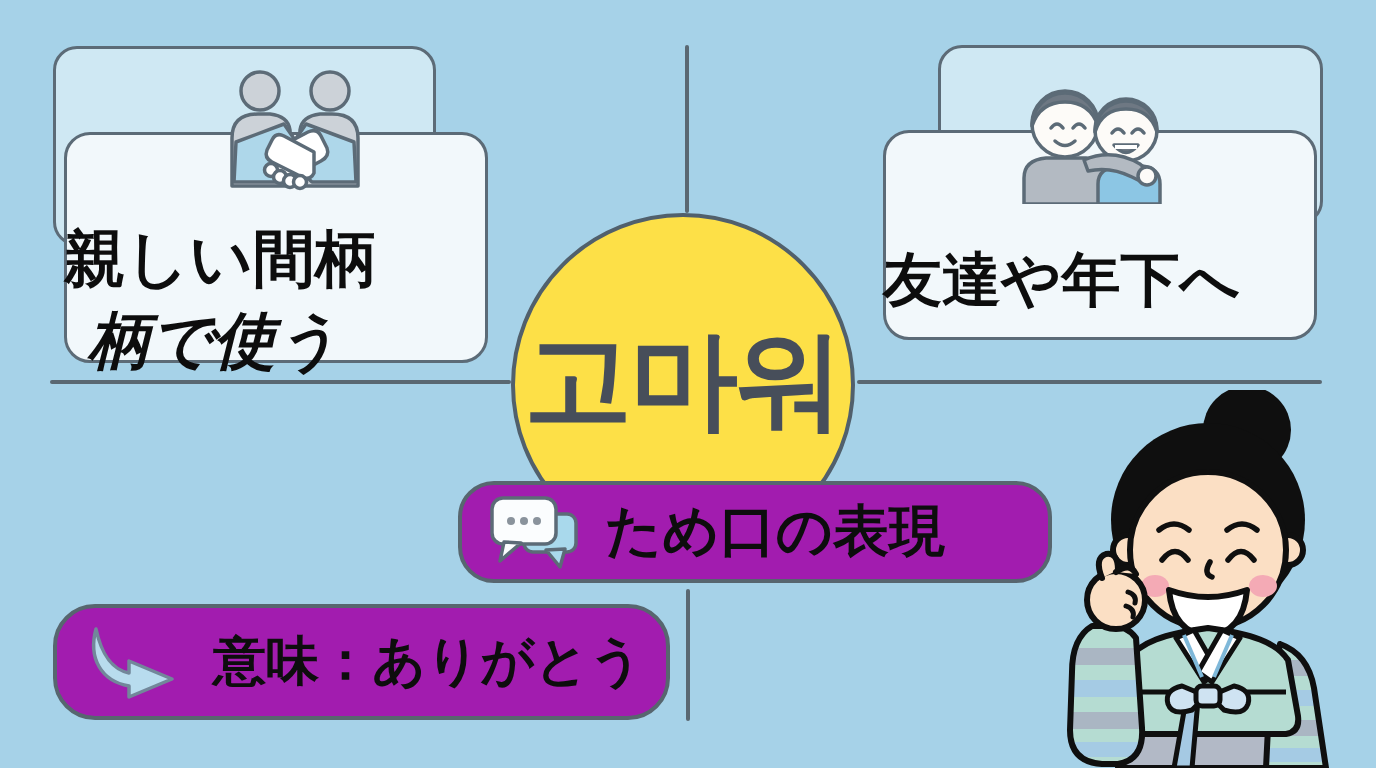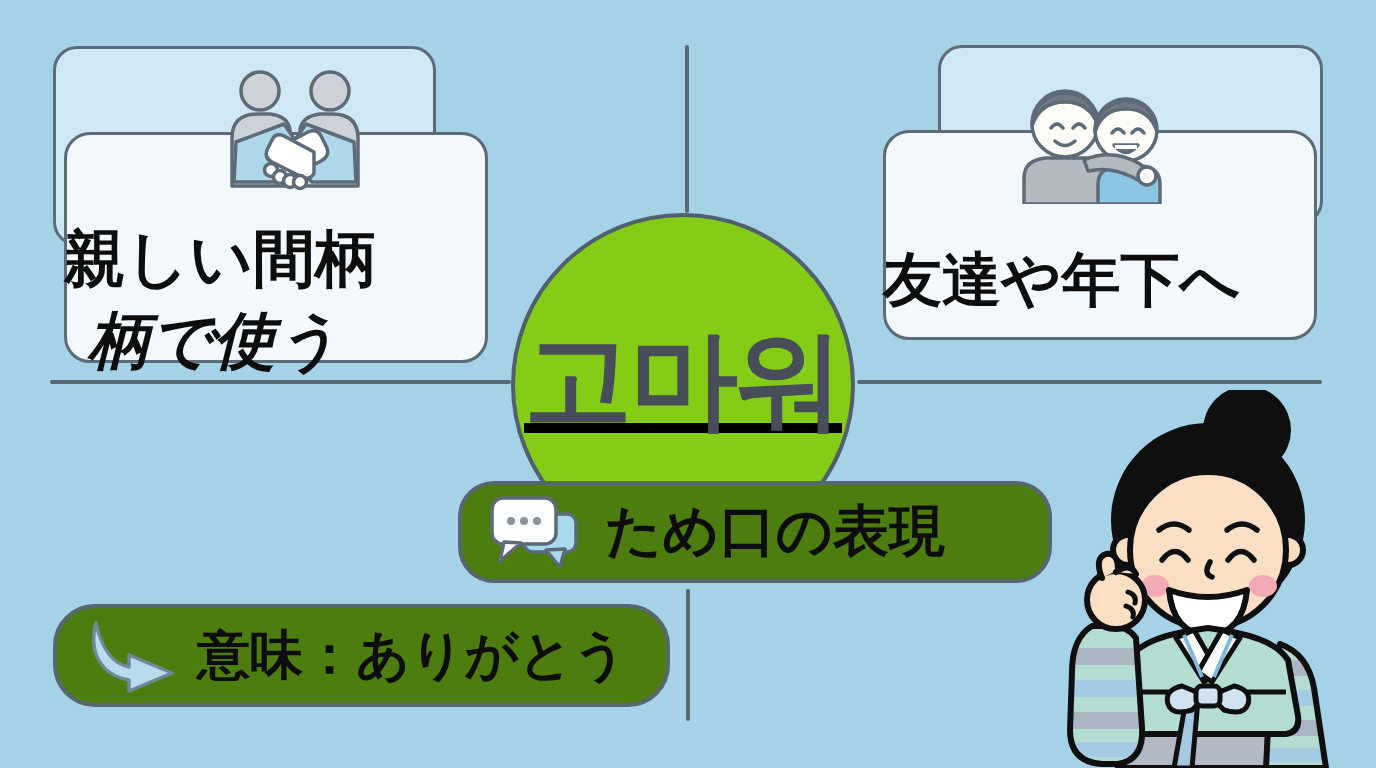--- a/index.html
+++ b/index.html
@@ -11,22 +11,22 @@
   
   .line{position:absolute;background:#5a6872;border-radius:2px;}
   .v-top{left:685px;top:45px;width:4px;height:168px;}
   .h-left{left:50px;top:380px;width:461px;height:4px;}
   .h-right{left:857px;top:380px;width:465px;height:4px;}
   .v-bottom{left:686px;top:589px;width:4px;height:132px;}
 
   
   .circle{
     position:absolute;left:511px;top:213px;width:344px;height:344px;
-    background:#84cc16;border:4px solid #51606c;border-radius:50%;
-    box-sizing:border-box;display:flex;align-items:center;justify-content:center;text-decoration:underline;
+    background:#fde047;border:4px solid #51606c;border-radius:50%;
+    box-sizing:border-box;display:flex;align-items:center;justify-content:center;
   }
   .korean{
     font-size:108px;font-weight:900;color:#474e5a;letter-spacing:-2px;
     transform:translateY(-4px);white-space:nowrap;
   }
 
   
   .card-back{
     position:absolute;background:#cfe8f3;border:3px solid #5c6b77;
     border-radius:24px;box-sizing:border-box;
@@ -49,27 +49,27 @@
     font-size:62px;line-height:82px;margin-top:28px;
   }
   .tl-text .l2{display:block;transform:translateX(24px);font-style:italic;}
   .tr-text{
     position:absolute;left:883px;top:248px;width:434px;text-align:left;
     font-size:59px;line-height:64px;
   }
 
   
   .pill{
-    position:absolute;background:#4d7c0f;border:4px solid #57666f;
+    position:absolute;background:#a21caf;border:4px solid #57666f;
     border-radius:36px;box-sizing:border-box;
     display:flex;align-items:center;
   }
   .pill-usage{left:458px;top:481px;width:594px;height:102px;padding-left:26px;gap:22px;}
   .pill-usage .jp{font-size:56px;white-space:nowrap;}
-  .pill-meaning{left:53px;top:604px;width:617px;height:103px;border-radius:42px;padding-left:24px;gap:16px;}
+  .pill-meaning{left:53px;top:604px;width:617px;height:116px;border-radius:42px;padding-left:24px;gap:32px;}
   .pill-meaning .jp{font-size:53px;white-space:nowrap;}
 
   .character{position:absolute;left:1056px;top:390px;width:302px;height:378px;}
   svg{display:block;}
 </style>
 </head>
 <body>
 
 <div class="stage">
 

